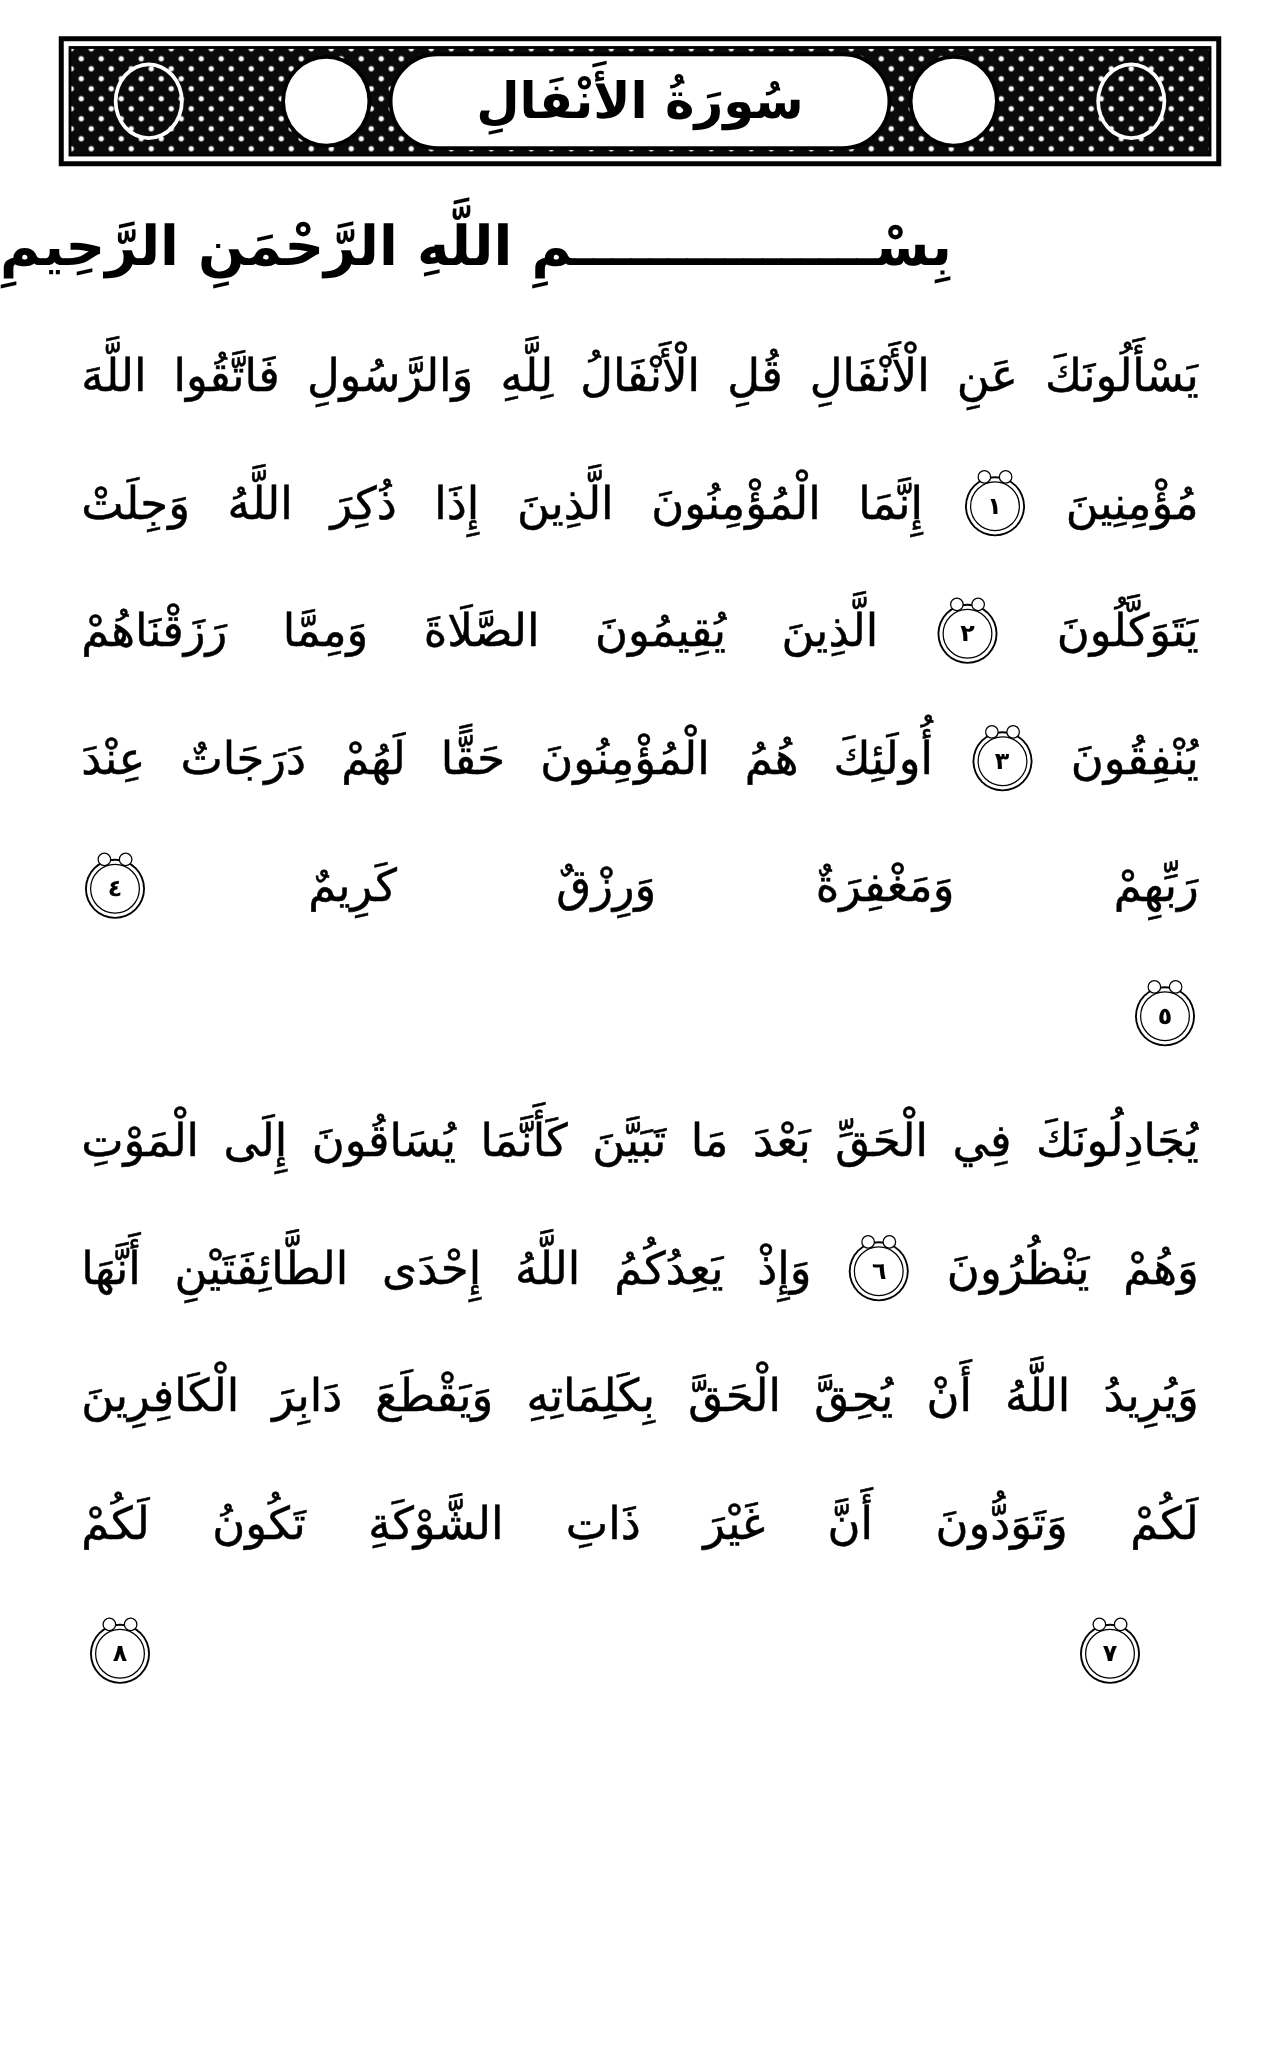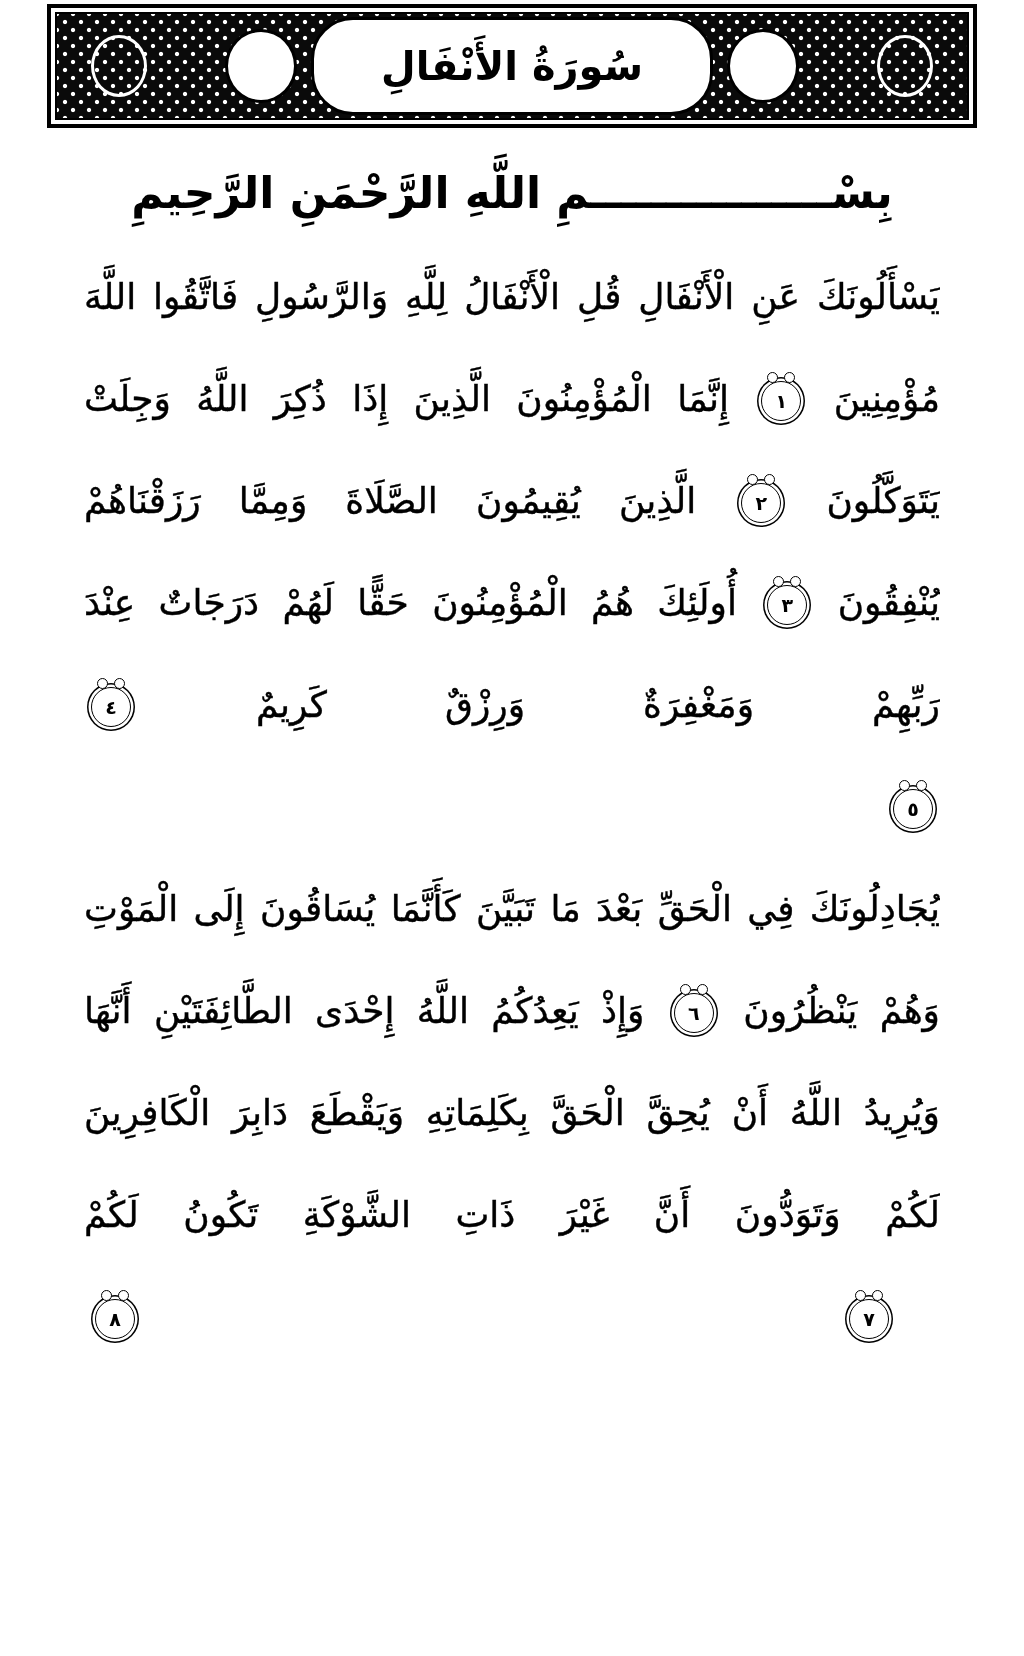--- a/index.html
+++ b/index.html
@@ -1,20 +1,20 @@
 <!DOCTYPE html>
 <html lang="ar"><head>
 <meta charset="utf-8">
 <style>
   * { box-sizing: border-box; margin: 0; padding: 0; }
   html, body { width: 1024px; height: 1656px; background: #ffffff; overflow: hidden; }
   body { font-family: "DejaVu Sans", sans-serif; color: #000; }
 
   
-  .banner { margin: 4px 47px 0; height: 124px; border: 4px solid #000; padding: 4px; background: #fff; text-align: center; }
+  .banner { margin: 29px 47px 0; height: 104px; border: 4px solid #000; padding: 4px; background: #fff; text-align: center; }
   .banner-frame {
     position: relative; height: 100%; border: 2px solid #000;
     background-color: #0a0a0a;
     background-image:
       radial-gradient(circle, #fff 1.6px, transparent 2.6px),
       radial-gradient(circle, #fff 1.6px, transparent 2.6px);
     background-size: 16px 16px;
     background-position: 0 0, 8px 8px;
     overflow: hidden;
   }
@@ -33,25 +33,25 @@
   .medallion.right { right: 168px; }
   .cartouche {
     position: absolute; z-index: 2; left: 50%; transform: translateX(-50%);
     top: 3px; bottom: 3px; width: 402px;
     background: #fff; border: 3px solid #000; border-radius: 42px;
     display: flex; align-items: center; justify-content: center;
   }
   .surah-title { font-size: 40px; font-weight: bold; direction: rtl; white-space: nowrap; }
 
   
-  .basmala-row { height: 96px; margin-top: 16px; display: flex; align-items: center; justify-content: center; }
+  .basmala-row { height: 96px; margin-top: 16px; display: flex; align-items: center; justify-content: flex-start; }
   .basmala { font-size: 44px; font-weight: bold; direction: rtl; white-space: nowrap; }
 
   
-  .text-block { margin: 6px 84px 0; direction: rtl; }
+  .text-block { margin: 6px 65px 0; direction: rtl; }
   .line {
     height: 102px; line-height: 102px; font-size: 36px;
     text-align: justify; text-align-last: justify;
     overflow: hidden; -webkit-text-stroke: 0.4px currentColor;
   }
   .line.indent-last { padding-right: 44px; padding-left: 4px; }
 
   
   .ayah-marker {
     display: inline-flex; align-items: center; justify-content: center;

